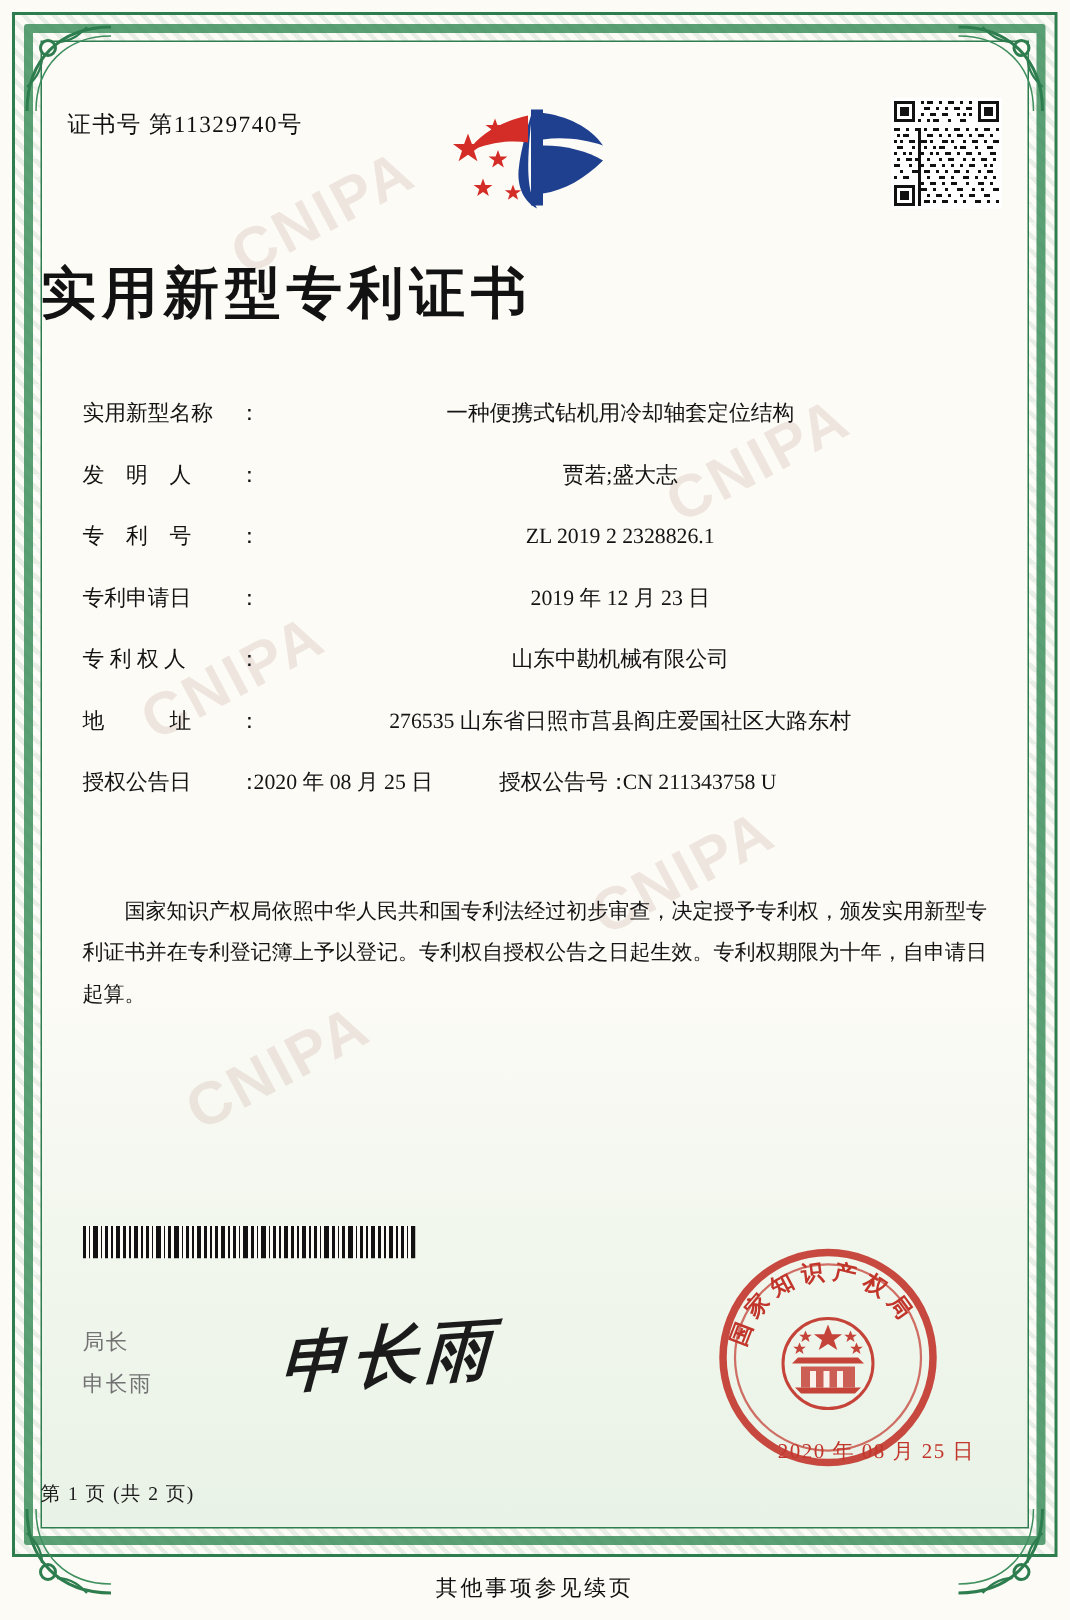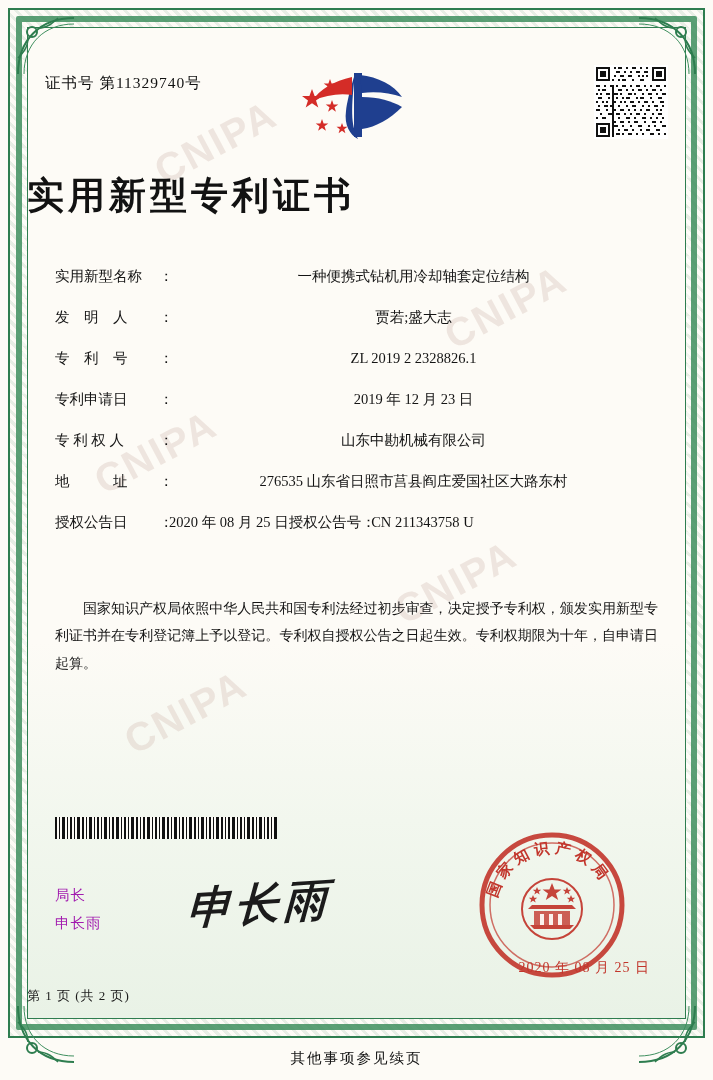--- a/index.html
+++ b/index.html
@@ -139,20 +139,21 @@
     letter-spacing: 0px;
     white-space: nowrap;
   }
   .f-colon { width: 10px; flex: 0 0 10px; }
   .f-value { flex: 1 1 auto; text-align: center; }
 
   .field.dual { margin-bottom: 21.5px; }
   .dual-right {
     display: flex;
     align-items: flex-end;
+    margin-left: 44px;
   }
   .dual-right .f-label { width: auto; flex: 0 0 auto; }
 
   .paras {
     position: absolute;
     left: 28px; right: 28px; top: 568px;
     font-size: 14px;
     color: #141414;
     line-height: 1.95;
     text-align: justify;
@@ -166,21 +167,21 @@
     width: 222px; height: 22px;
     overflow: hidden;
   }
   .barcode svg { display: block; }
 
   
   .sig-block {
     position: absolute;
     left: 28px; top: 855px;
     font-size: 14.5px;
-    color: #a21caf;
+    color: #737373;
     line-height: 1.9;
     letter-spacing: 1px;
   }
   .sig-script {
     position: absolute;
     left: 160px; top: 848px;
     font-family: "DejaVu Serif", serif;
     font-size: 44px;
     font-style: italic;
     font-weight: bold;

